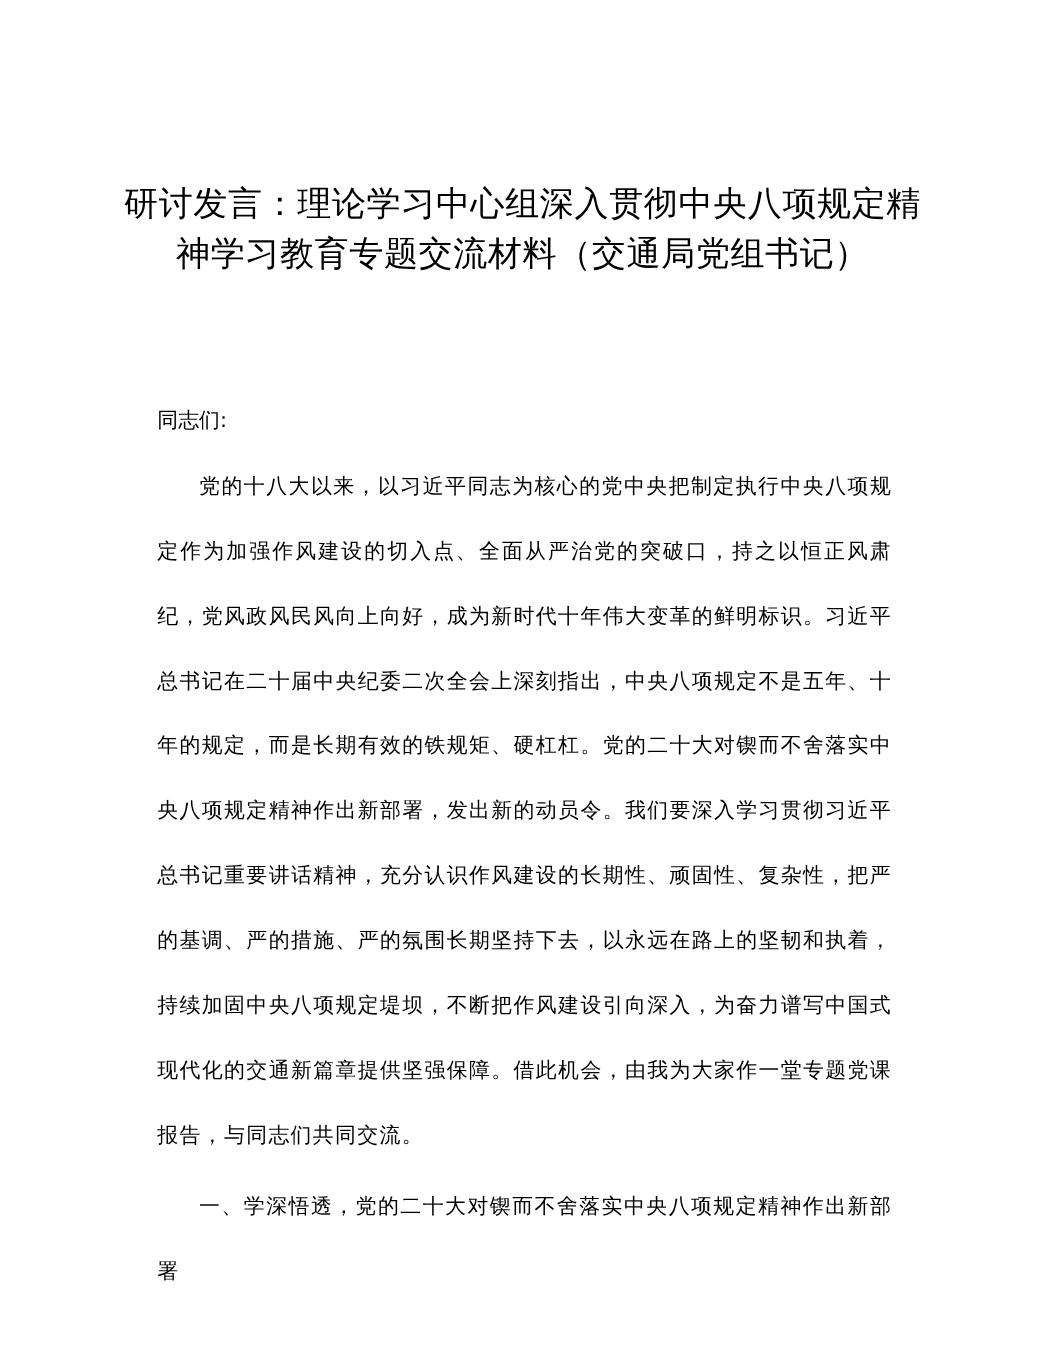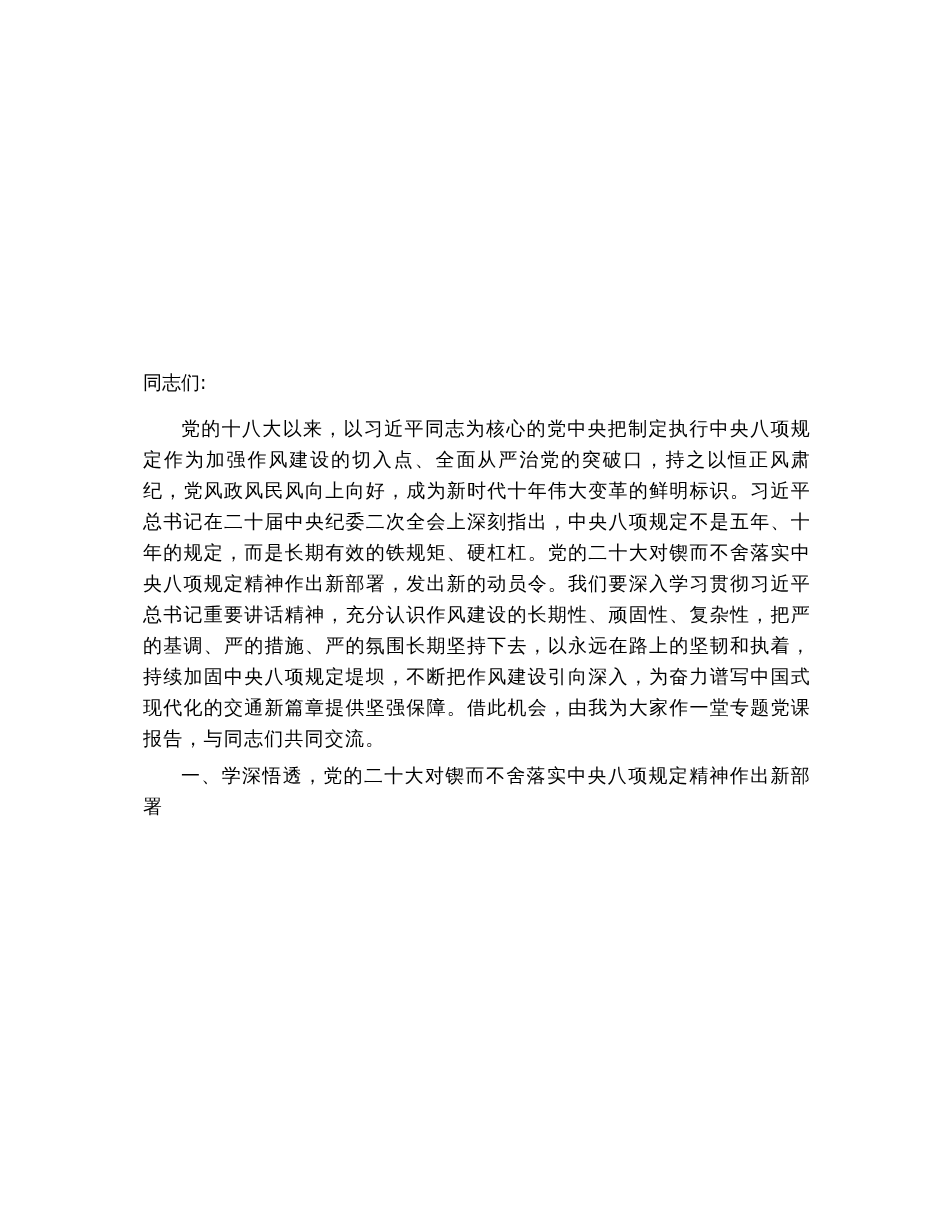--- a/index.html
+++ b/index.html
@@ -6,27 +6,28 @@
   body { width: 950px; height: 1230px; position: relative; overflow: hidden; font-family: "DejaVu Sans", sans-serif; color: #000; }
   .page { position: absolute; left: 0; top: 0; width: 950px; height: 1230px; background: #fff; }
   .title {
     position: absolute; left: 110px; top: 162px; width: 730px;
     text-align: center; font-size: 31px; line-height: 46px; font-weight: normal;
     letter-spacing: 0.5px; margin: 0;
   }
   .body { position: absolute; left: 143px; top: 361px; width: 668px; font-size: 19px; }
   .salutation { margin: 0 0 9px 0; line-height: 43px; }
   .para {
-    margin: 0 0 6px 0; line-height: 31px; text-indent: 2em; text-align: justify;
+    margin: 0 0 6px 0; line-height: 59px; text-indent: 2em; text-align: justify;
     letter-spacing: 1.2px;
   }
   .para.heading { margin-top: 4px; }
 </style>
 </head>
 <body>
 
 <div class="page">
+  <h1 class="title">研讨发言：理论学习中心组深入贯彻中央八项规定精神学习教育专题交流材料（交通局党组书记）</h1>
   <div class="body">
     <p class="salutation">同志们:</p>
     <p class="para">党的十八大以来，以习近平同志为核心的党中央把制定执行中央八项规定作为加强作风建设的切入点、全面从严治党的突破口，持之以恒正风肃纪，党风政风民风向上向好，成为新时代十年伟大变革的鲜明标识。习近平总书记在二十届中央纪委二次全会上深刻指出，中央八项规定不是五年、十年的规定，而是长期有效的铁规矩、硬杠杠。党的二十大对锲而不舍落实中央八项规定精神作出新部署，发出新的动员令。我们要深入学习贯彻习近平总书记重要讲话精神，充分认识作风建设的长期性、顽固性、复杂性，把严的基调、严的措施、严的氛围长期坚持下去，以永远在路上的坚韧和执着，持续加固中央八项规定堤坝，不断把作风建设引向深入，为奋力谱写中国式现代化的交通新篇章提供坚强保障。借此机会，由我为大家作一堂专题党课报告，与同志们共同交流。</p>
     <p class="para heading">一、学深悟透，党的二十大对锲而不舍落实中央八项规定精神作出新部署</p>
   </div>
 </div>
 
 </body></html>

